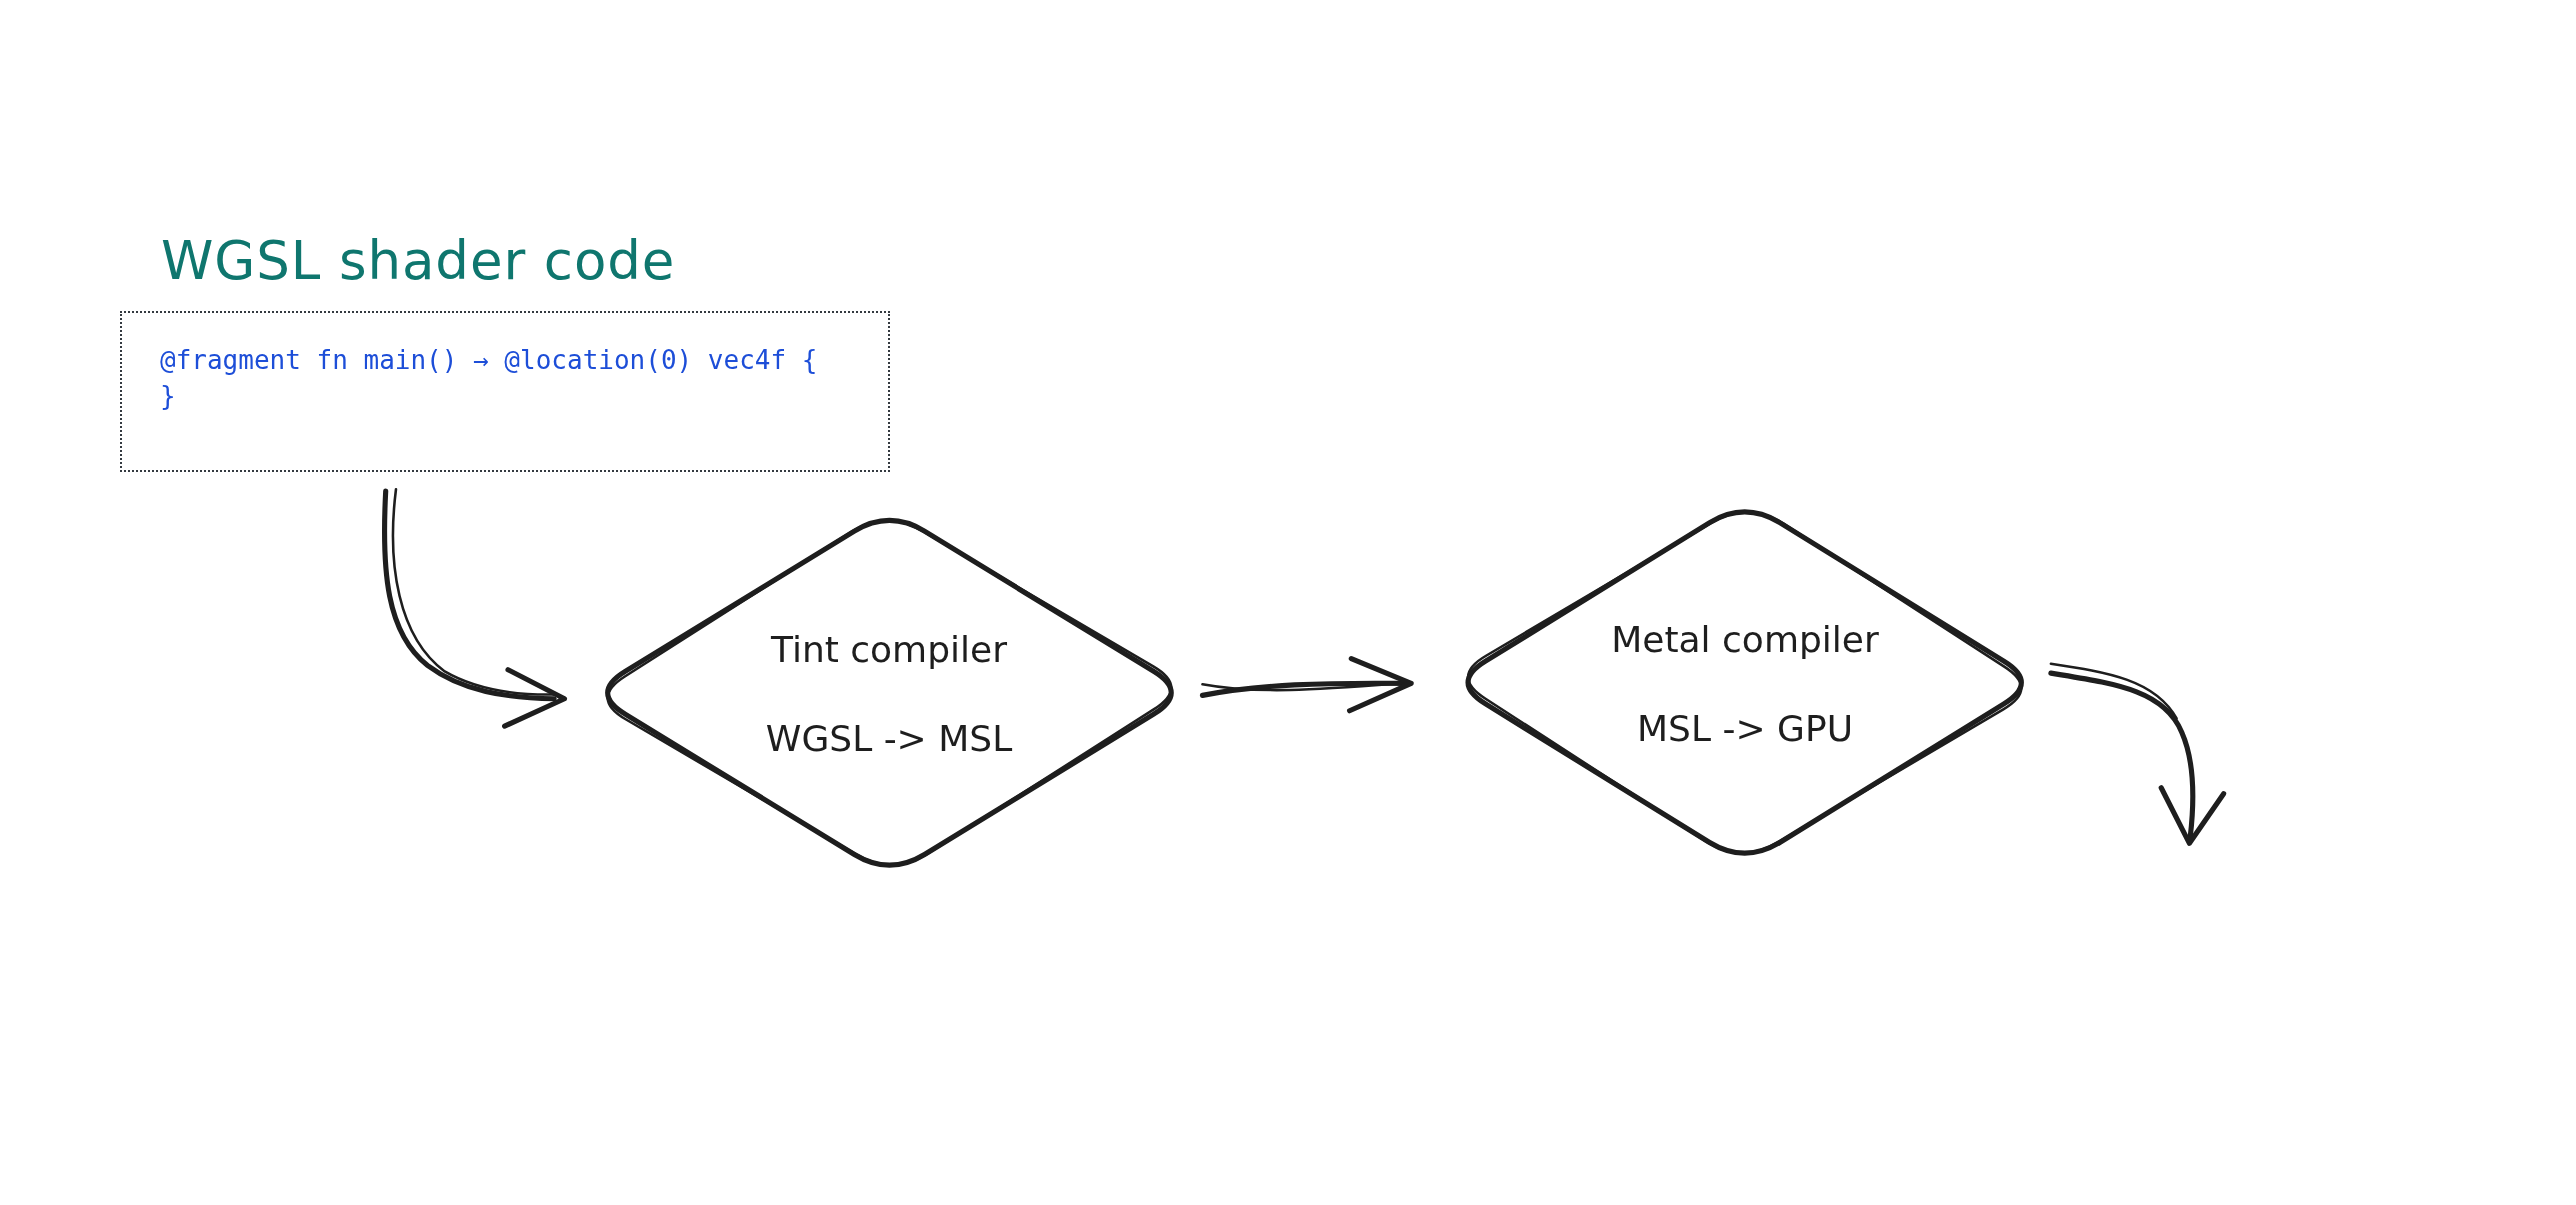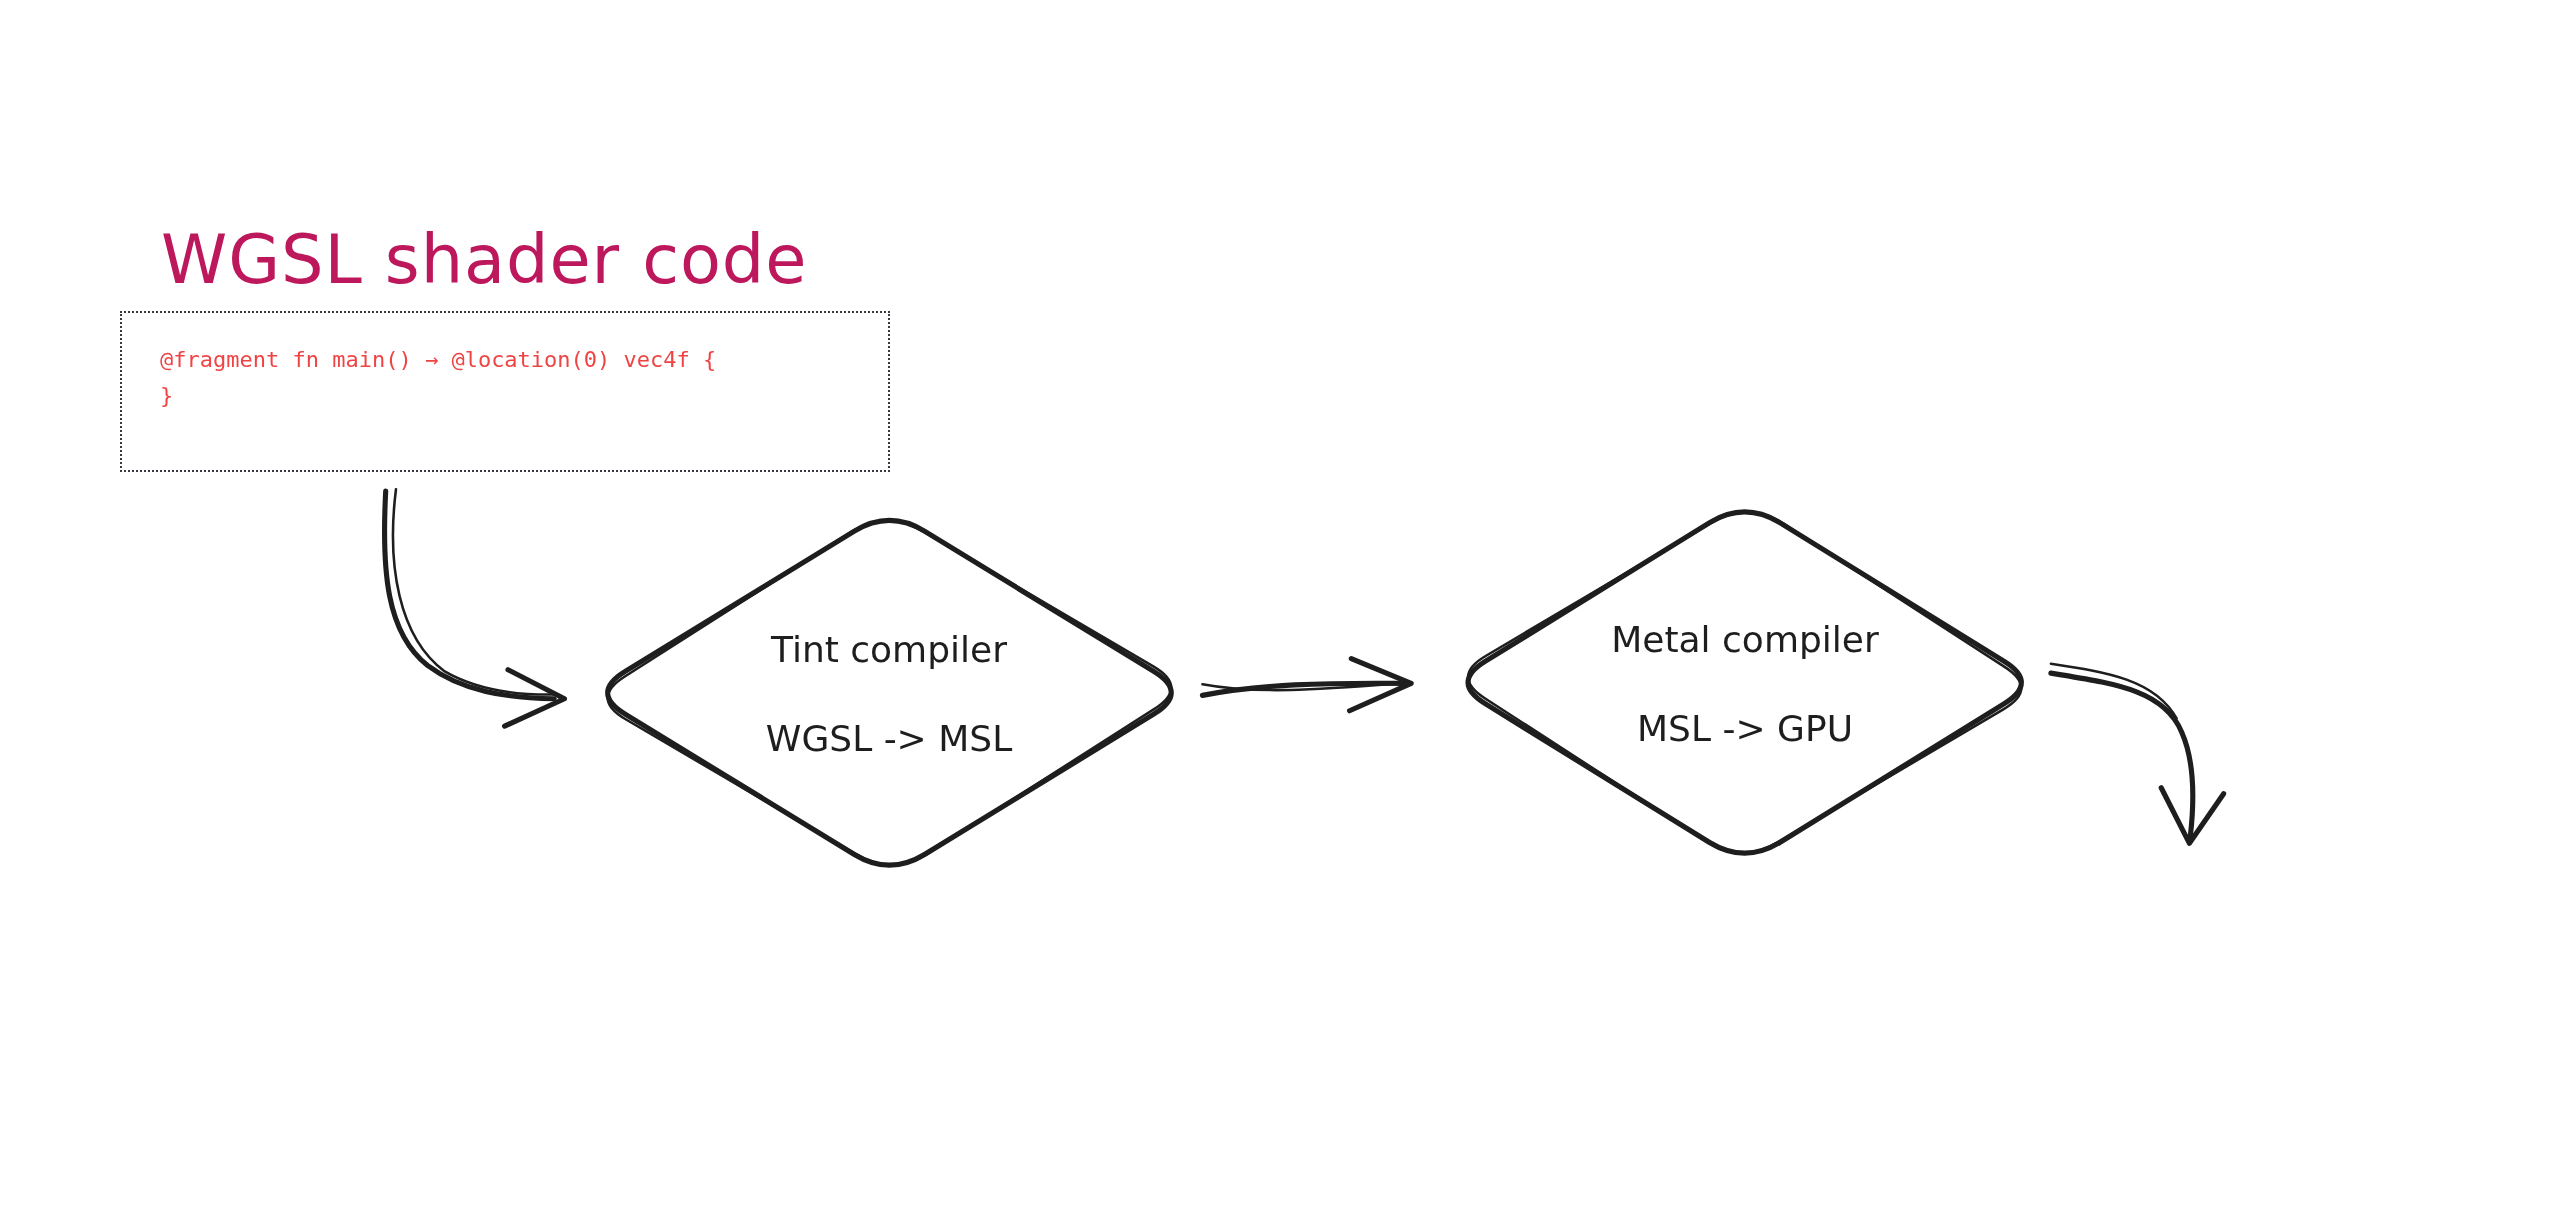--- a/index.html
+++ b/index.html
@@ -27,43 +27,43 @@
     stroke: #1e1e1e;
     stroke-linecap: round;
     stroke-linejoin: round;
   }
   .stroke-main { stroke-width: 6px; }
   .stroke-thin { stroke-width: 3px; }
 
   .title {
     position: absolute;
     left: 161px;
-    top: 224px;
-    font-size: 67px;
+    top: 232px;
+    font-size: 53px;
     line-height: 1.1;
     letter-spacing: 0.9px;
-    color: #be185d;
+    color: #0f766e;
     white-space: nowrap;
   }
   .code-box {
     position: absolute;
     left: 120px;
     top: 311px;
     width: 770px;
     height: 161px;
     box-sizing: border-box;
     border: 2.6px dotted #343a40;
     padding: 29px 0 0 38px;
     background: #ffffff;
   }
   .code-line {
     font-family: "DejaVu Sans Mono", monospace;
-    font-size: 22px;
+    font-size: 26px;
     line-height: 36px;
-    color: #ef4444;
+    color: #1d4ed8;
     white-space: pre;
   }
   .node-label {
     position: absolute;
     transform: translate(-50%, -50%);
     text-align: center;
     color: #1e1e1e;
     white-space: nowrap;
   }
   .node-title {

